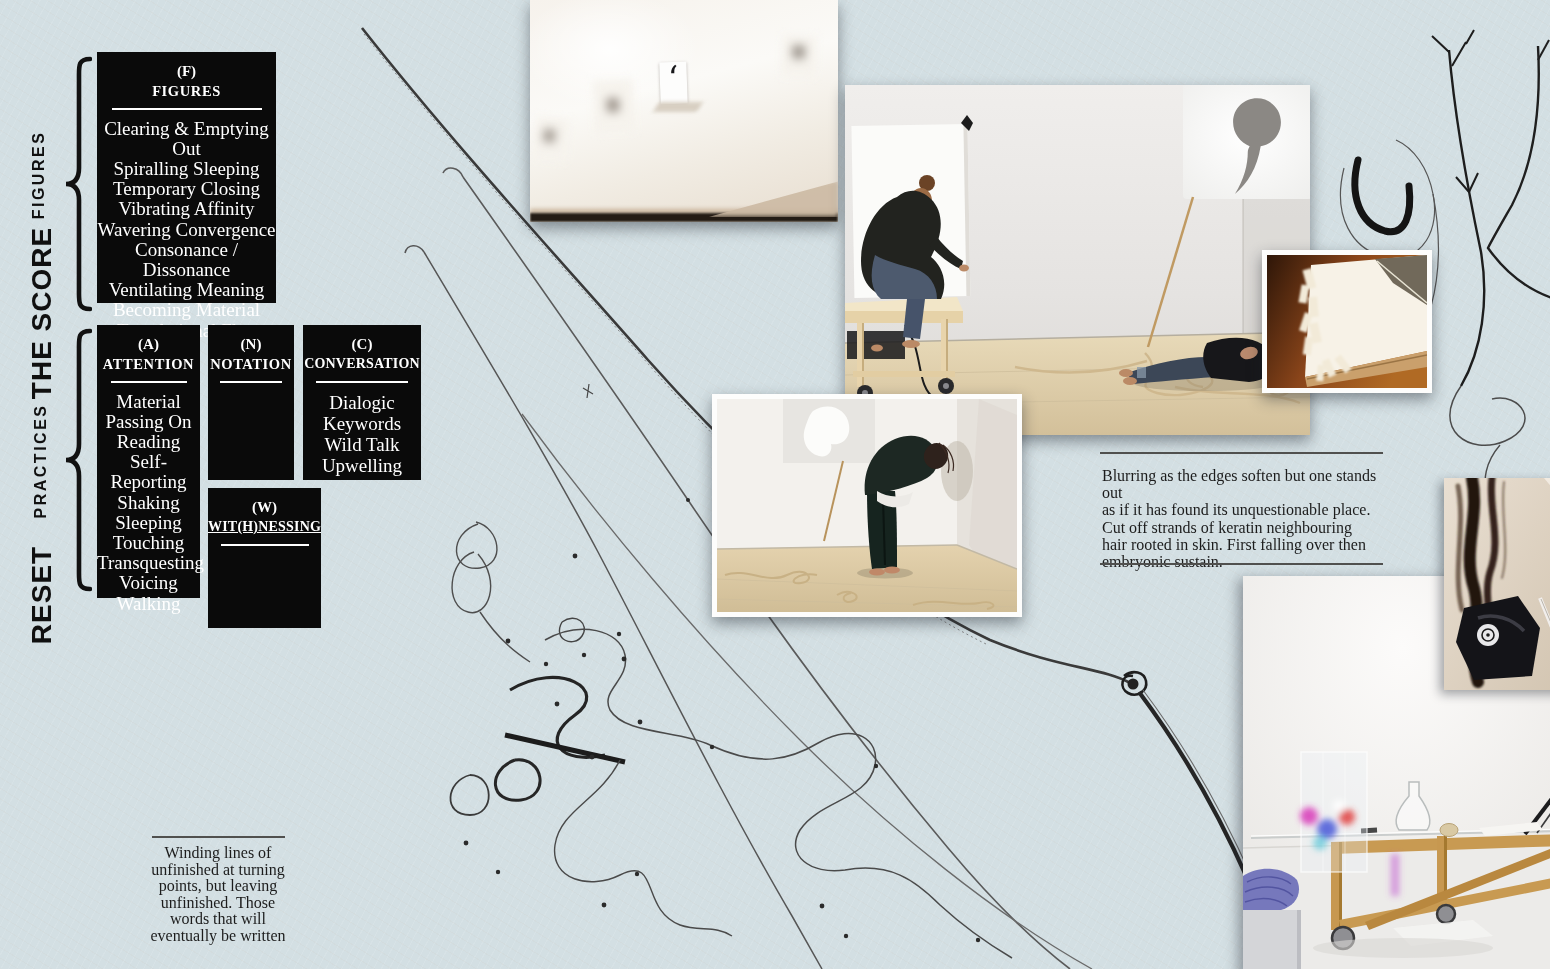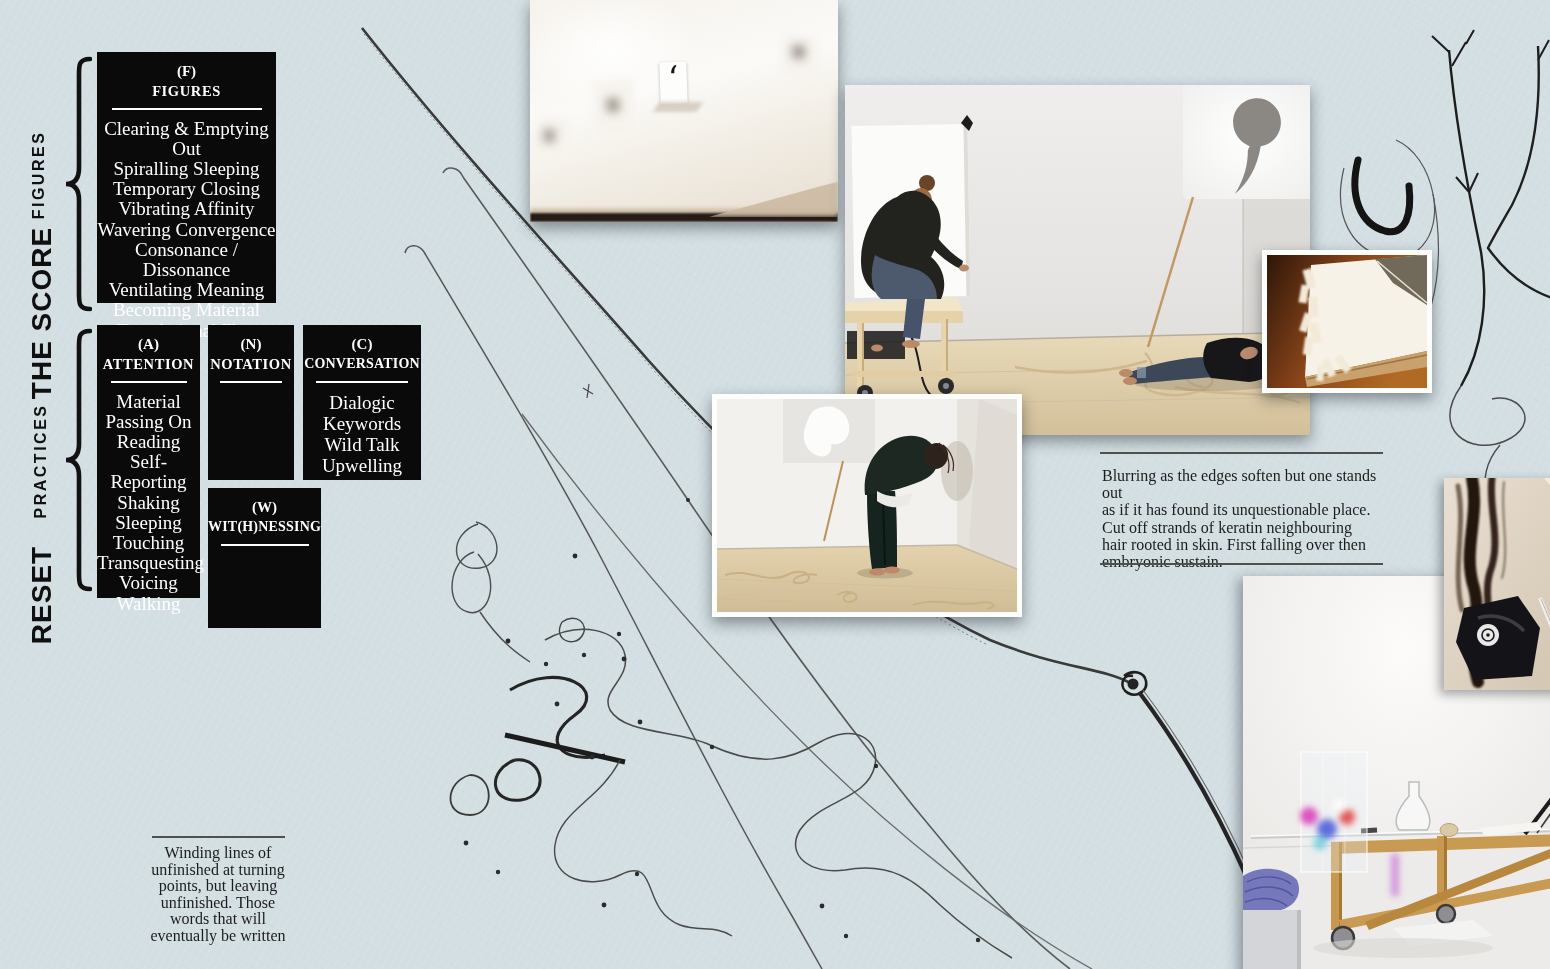--- a/index.html
+++ b/index.html
@@ -180,21 +180,21 @@
     <div class="box-items loose">
         <div class="bi">Dialogic</div>
         <div class="bi">Keywords</div>
         <div class="bi">Wild Talk</div>
         <div class="bi">Upwelling</div>
       </div>
   </div>
 
   <div class="box" style="left:208px;top:488px;width:113px;height:140px;">
     <div class="box-code">(W)</div>
-    <div class="box-title" style="letter-spacing:.2px;font-size:14px;">WIT(H)NESSING</div>
+    <div class="box-title" style="letter-spacing:.2px;font-size:14px;text-decoration:underline;">WIT(H)NESSING</div>
     <div class="box-rule" style="width:88px;"></div>
   </div>
 
   <div id="photo-cards" class="photo shadowed z2" style="left:530px;top:0;width:308px;height:222px;" aria-label="white paper cards with printed comma marks standing in soft focus">
     <div class="abs" style="left:-10px;top:-10px;width:180px;height:120px;background:radial-gradient(closest-side,rgba(255,255,255,.9),rgba(255,255,255,0));"></div>
     <div class="card blur5" style="left:4px;top:118px;width:34px;height:42px;transform:rotate(6deg);">
       <div class="abs" style="left:8px;top:10px;width:14px;height:16px;background:radial-gradient(#7d736a,rgba(125,115,106,0));"></div>
     </div>
     <div class="card blur4" style="left:64px;top:80px;width:40px;height:52px;transform:rotate(-3deg);">
       <div class="abs" style="left:11px;top:16px;width:16px;height:18px;background:radial-gradient(#847a70,rgba(132,122,112,0));"></div>

